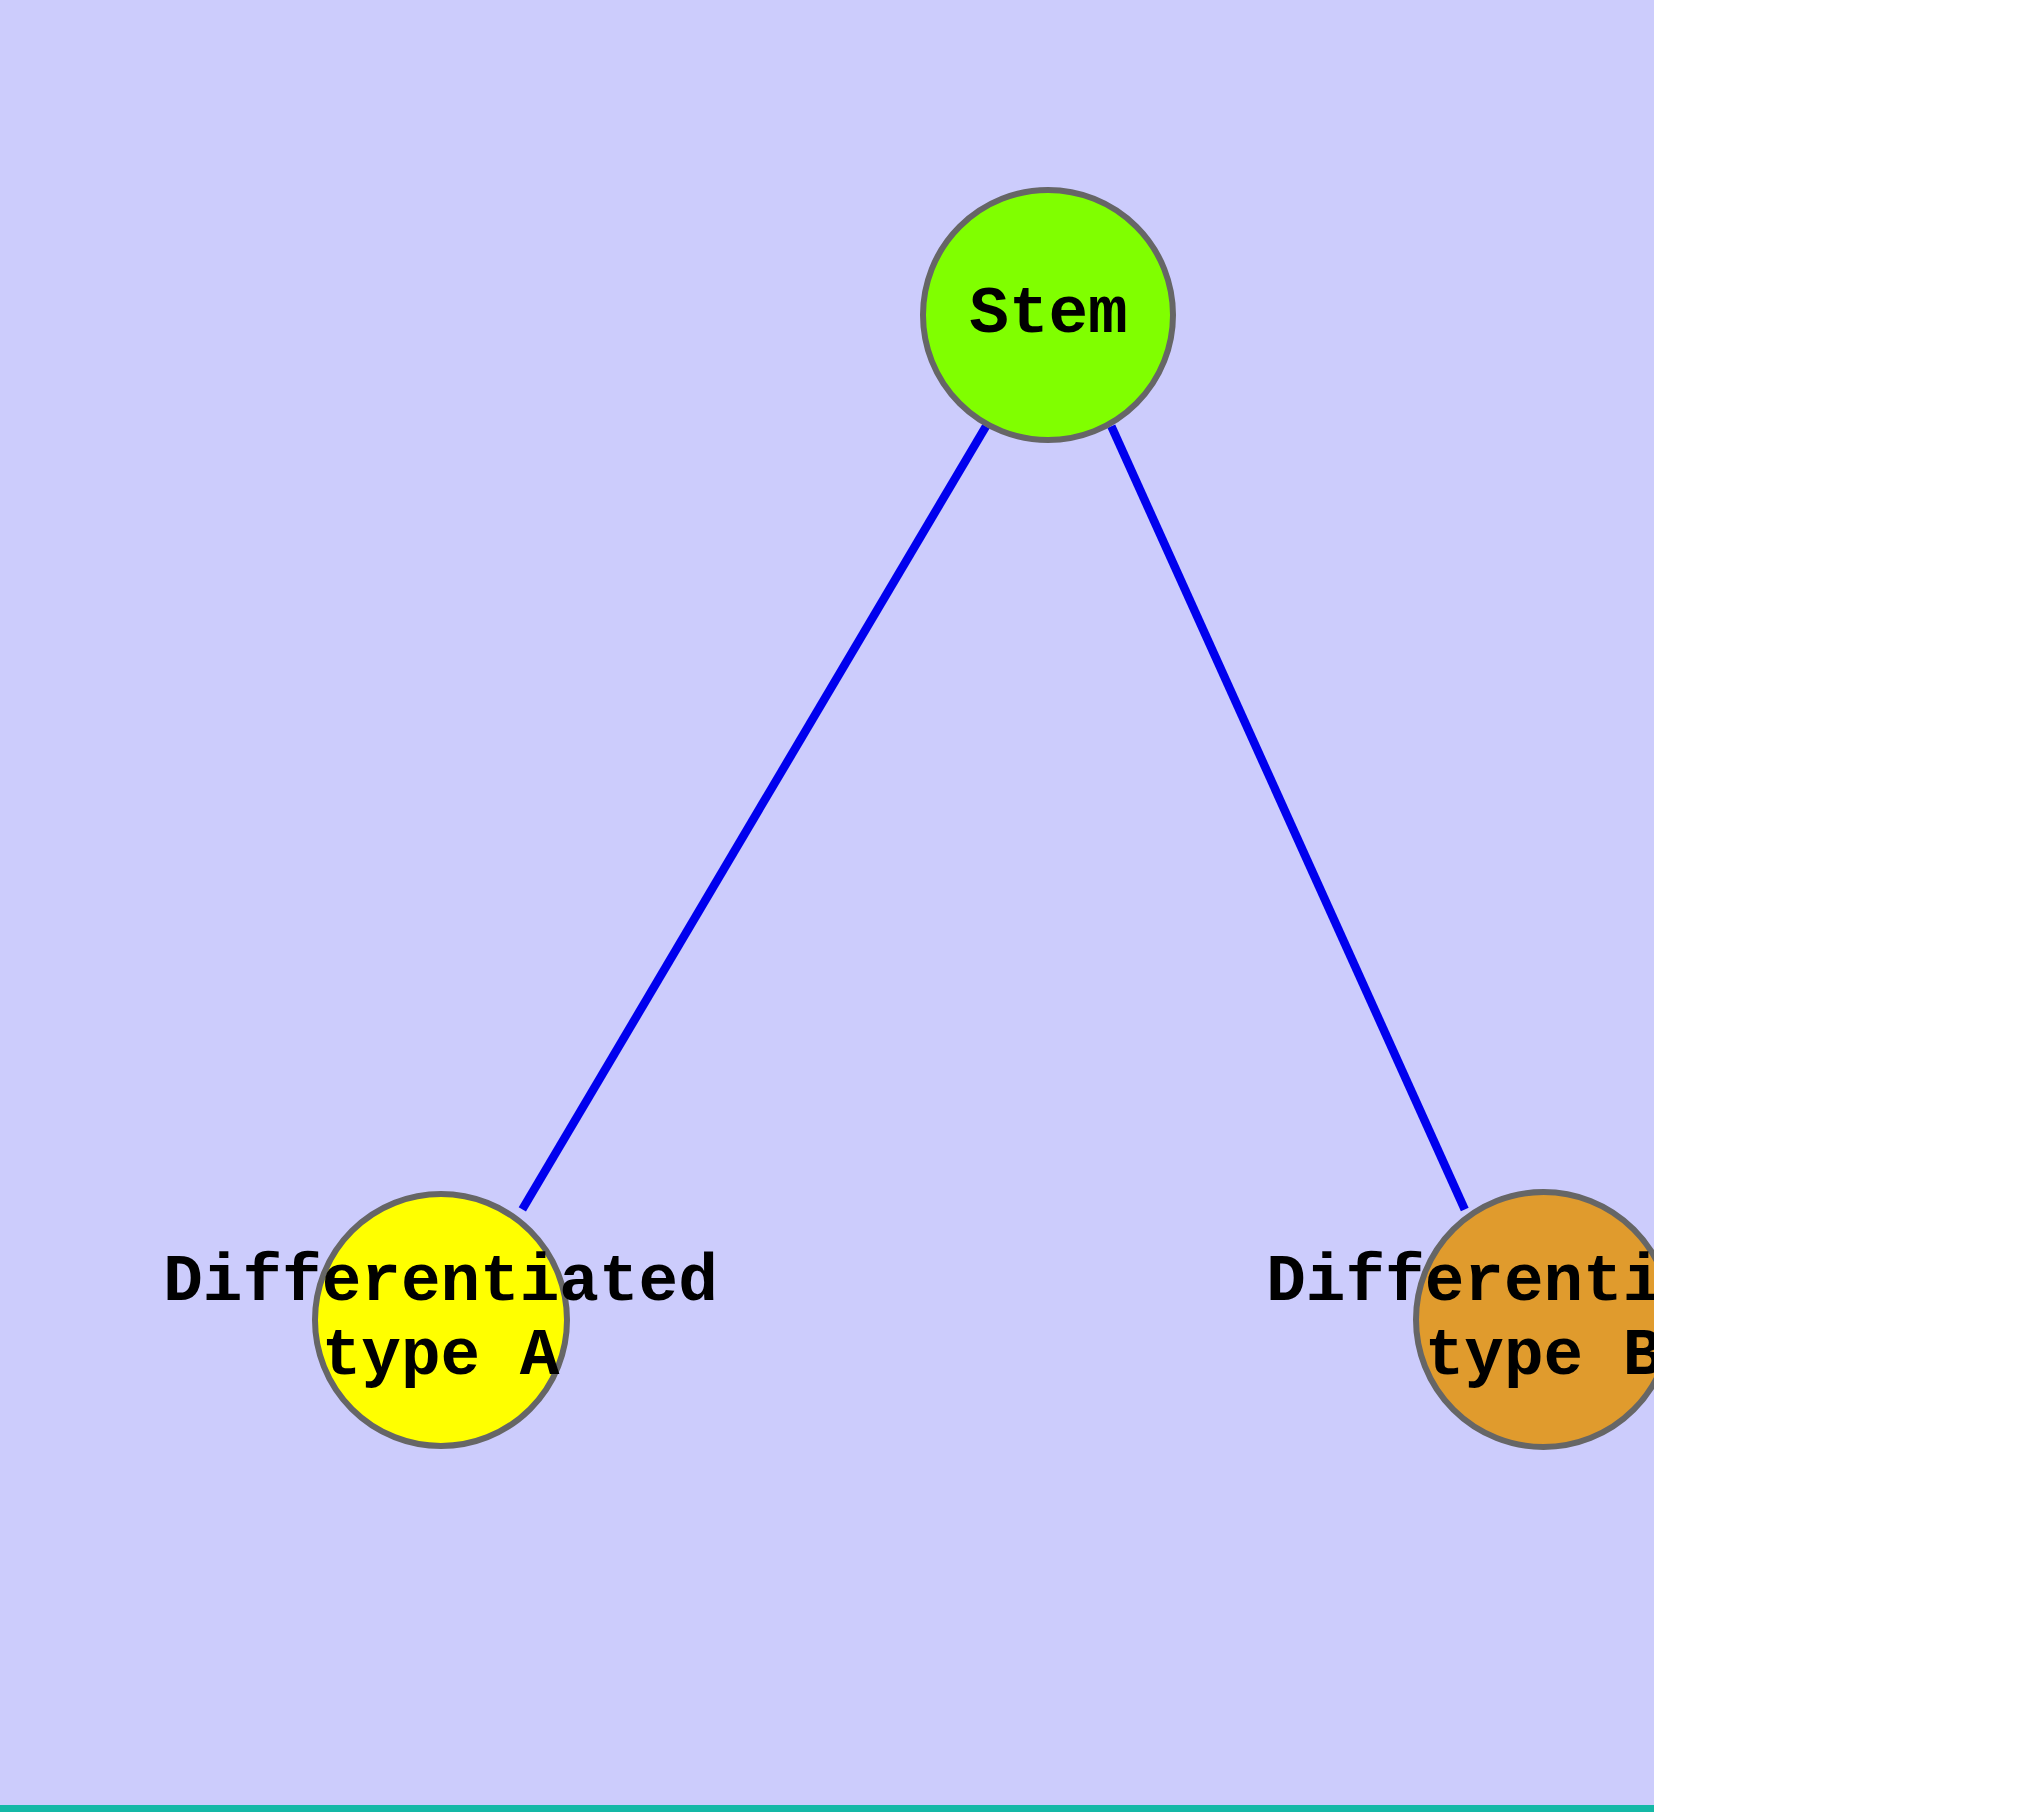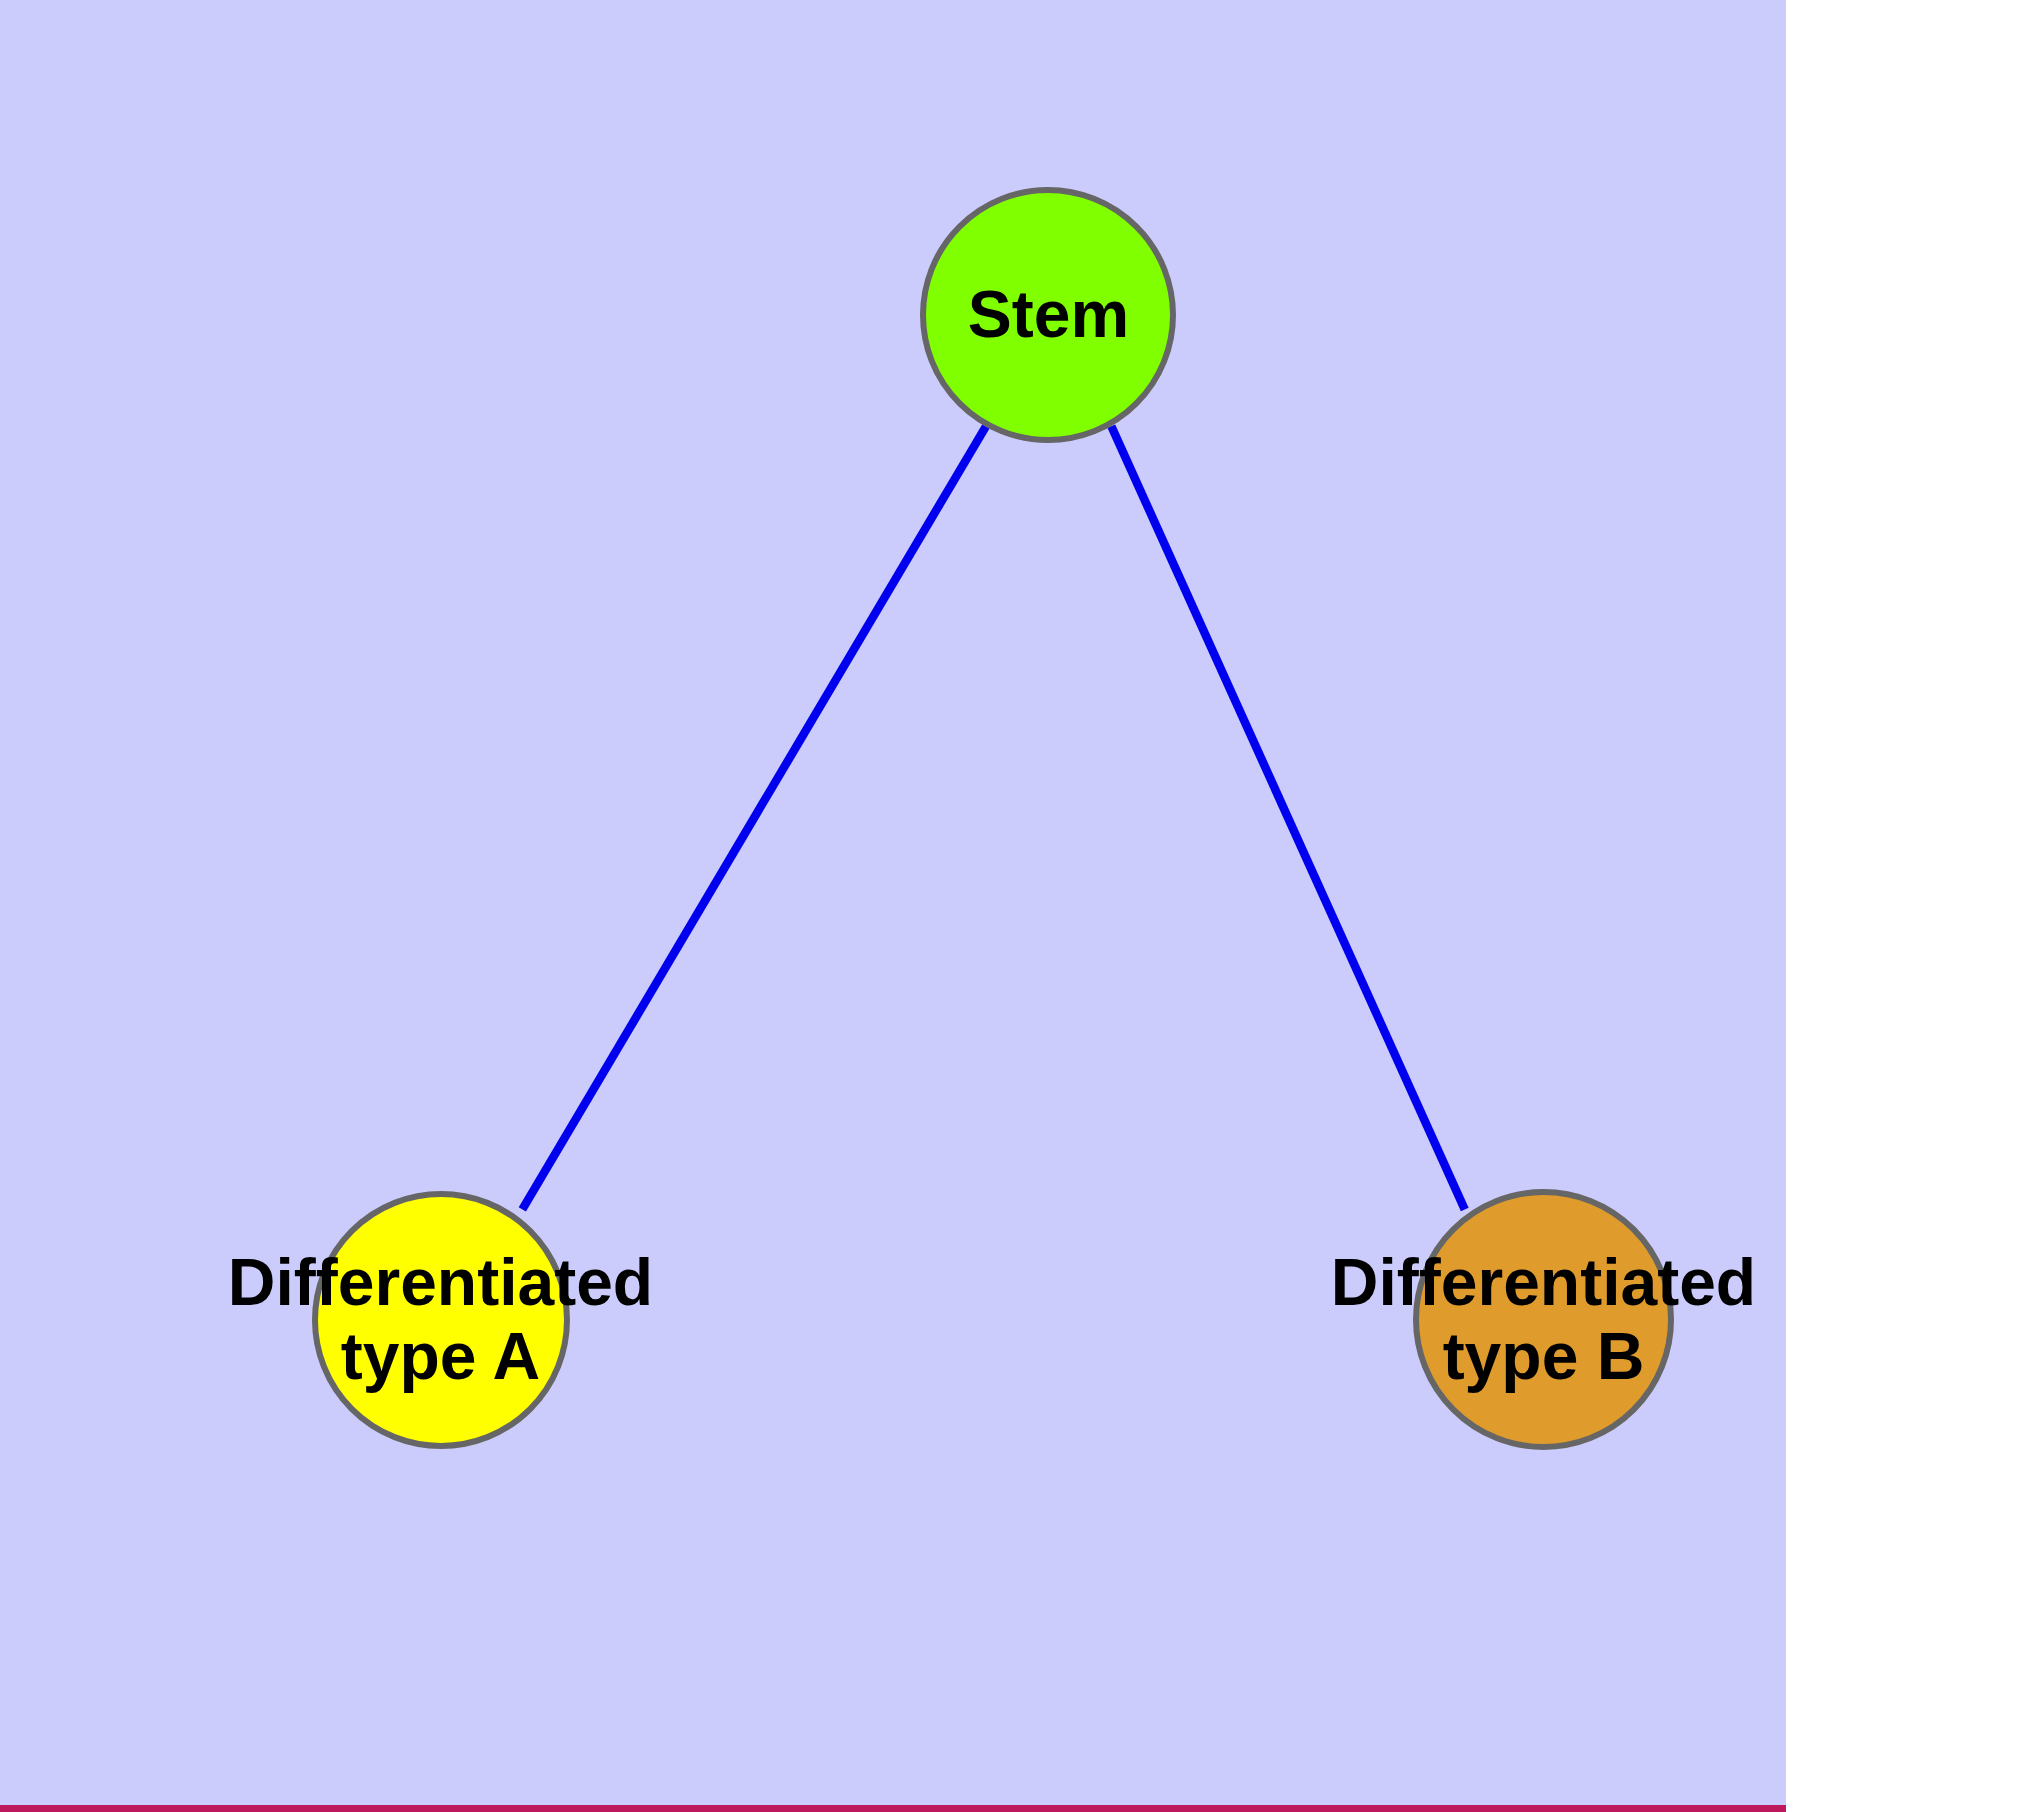--- a/index.html
+++ b/index.html
@@ -43,21 +43,21 @@
     color: #000000;
     font-weight: bold;
     line-height: 1.12;
     white-space: pre;
     pointer-events: none;
   }
 </style>
 </head>
 <body>
 
-<div id="canvas" style="width: 1786px; height: 1812px; background: #be185d;">
+<div id="canvas" style="width: 1654px; height: 1812px; background: #14b8a6; font-family: Liberation Mono, monospace;">
 
   <div id="plot-background" style="background: rgb(204, 204, 252);"></div>
 
   <svg id="edge-layer" viewBox="0 0 2384 2138" width="2021" height="1812">
     <line id="edge0" x1="1163" y1="503" x2="616" y2="1427" stroke="#0000ee" stroke-width="10" stroke-linecap="butt"></line>
     <line id="edge1" x1="1311" y1="503" x2="1728" y2="1427" stroke="#0000ee" stroke-width="10" stroke-linecap="butt"></line>
   </svg>
 
   <div class="node" id="node-stem" style="left: 920px; top: 187px; width: 256px; height: 256px; background: rgb(128, 255, 0); border-color: rgb(102, 102, 102);"></div>
   <div class="node" id="node-diff-a" style="left: 312px; top: 1191px; width: 258px; height: 258px; background: rgb(255, 255, 0); border-color: rgb(102, 102, 102);"></div>

